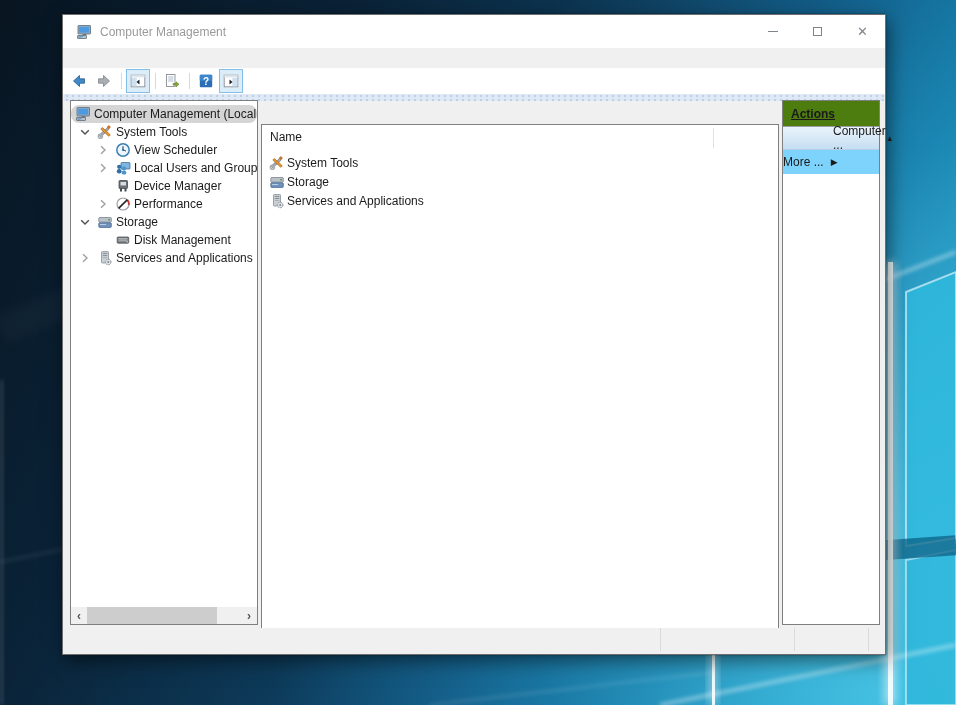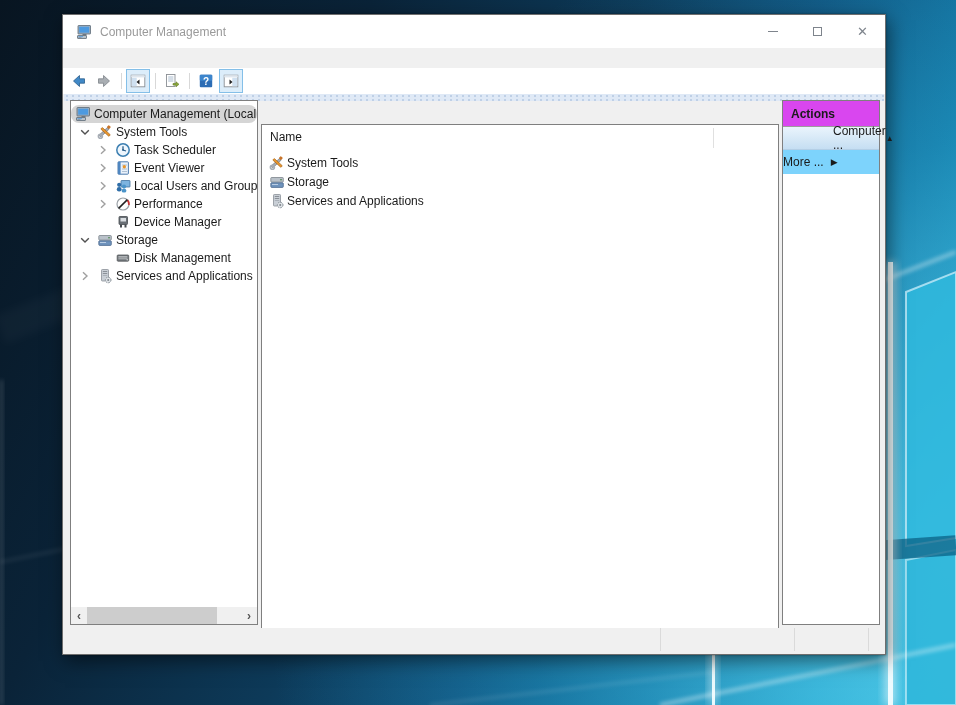--- a/index.html
+++ b/index.html
@@ -67,21 +67,21 @@
   
   .col-header { position:absolute; left:0; right:0; top:0; height:24px; background:#fff;
     display:flex; align-items:center; padding-left:8px; }
   .col-sep { position:absolute; left:451px; top:3px; width:1px; height:20px; background:#e0e0e0; }
   .list-rows { position:absolute; left:0; right:0; top:28px; }
   .lrow { height:19px; display:flex; align-items:center; padding-left:7px; white-space:nowrap; }
   .lrow .ic { margin-right:2px; }
 
   
   .act-title { height:26px; display:flex; align-items:center; padding-left:8px; font-weight:bold;
-    border-bottom:1px solid #9c9c9c; background:#d946ef; }
+    border-bottom:1px solid #9c9c9c; background:#4d7c0f;text-decoration:underline; }
   .act-group { height:23px; display:flex; align-items:center; padding:0 7px;
     background:linear-gradient(#eaf4fc, #c5def2); border-bottom:1px solid #b4cfe6; }
   .act-group .lbl { flex:1;margin-left:43px; }
   .act-caret { font-size:8px; color:#1a1a1a; }
   .act-more { height:24px; display:flex; align-items:center; justify-content:flex-start; gap:7px;
     padding-right:7px; background:#7dd3fc; }
   .act-arrow { font-size:9px; color:#1a1a1a; }
 
   .statusbar { position:absolute; left:3px; right:3px; bottom:3px; height:23px; background:#f0f0f0; }
   .st-sep { position:absolute; top:0; width:1px; height:23px; background:#dadada; }
@@ -318,60 +318,51 @@
           <span>System Tools</span>
         </div>
 
         <div class="trow lvl2">
           <svg class="chev">
               <use href="#chev-c"></use>
             </svg>
           <svg class="ic">
               <use href="#i-task-scheduler"></use>
             </svg>
-          <span>Task Scheduler</span>
-        </div>
+          <span>View Scheduler</span>
+        </div>
+
+
 
         <div class="trow lvl2">
           <svg class="chev">
               <use href="#chev-c"></use>
             </svg>
           <svg class="ic">
-              <use href="#i-event-viewer"></use>
-            </svg>
-          <span>Event Viewer</span>
-        </div>
-
-
-        <div class="trow lvl2">
-          <svg class="chev">
-              <use href="#chev-c"></use>
-            </svg>
-          <svg class="ic">
               <use href="#i-local-users"></use>
             </svg>
           <span>Local Users and Groups</span>
-        </div>
-
-        <div class="trow lvl2">
-          <svg class="chev">
-              <use href="#chev-c"></use>
-            </svg>
-          <svg class="ic">
-              <use href="#i-performance"></use>
-            </svg>
-          <span>Performance</span>
         </div>
 
         <div class="trow lvl2">
           <span class="spacer"></span>
           <svg class="ic">
               <use href="#i-device-manager"></use>
             </svg>
           <span>Device Manager</span>
+        </div>
+
+        <div class="trow lvl2">
+          <svg class="chev">
+              <use href="#chev-c"></use>
+            </svg>
+          <svg class="ic">
+              <use href="#i-performance"></use>
+            </svg>
+          <span>Performance</span>
         </div>
 
         <div class="trow lvl1">
           <svg class="chev">
               <use href="#chev-e"></use>
             </svg>
           <svg class="ic">
               <use href="#i-storage"></use>
             </svg>
           <span>Storage</span>

